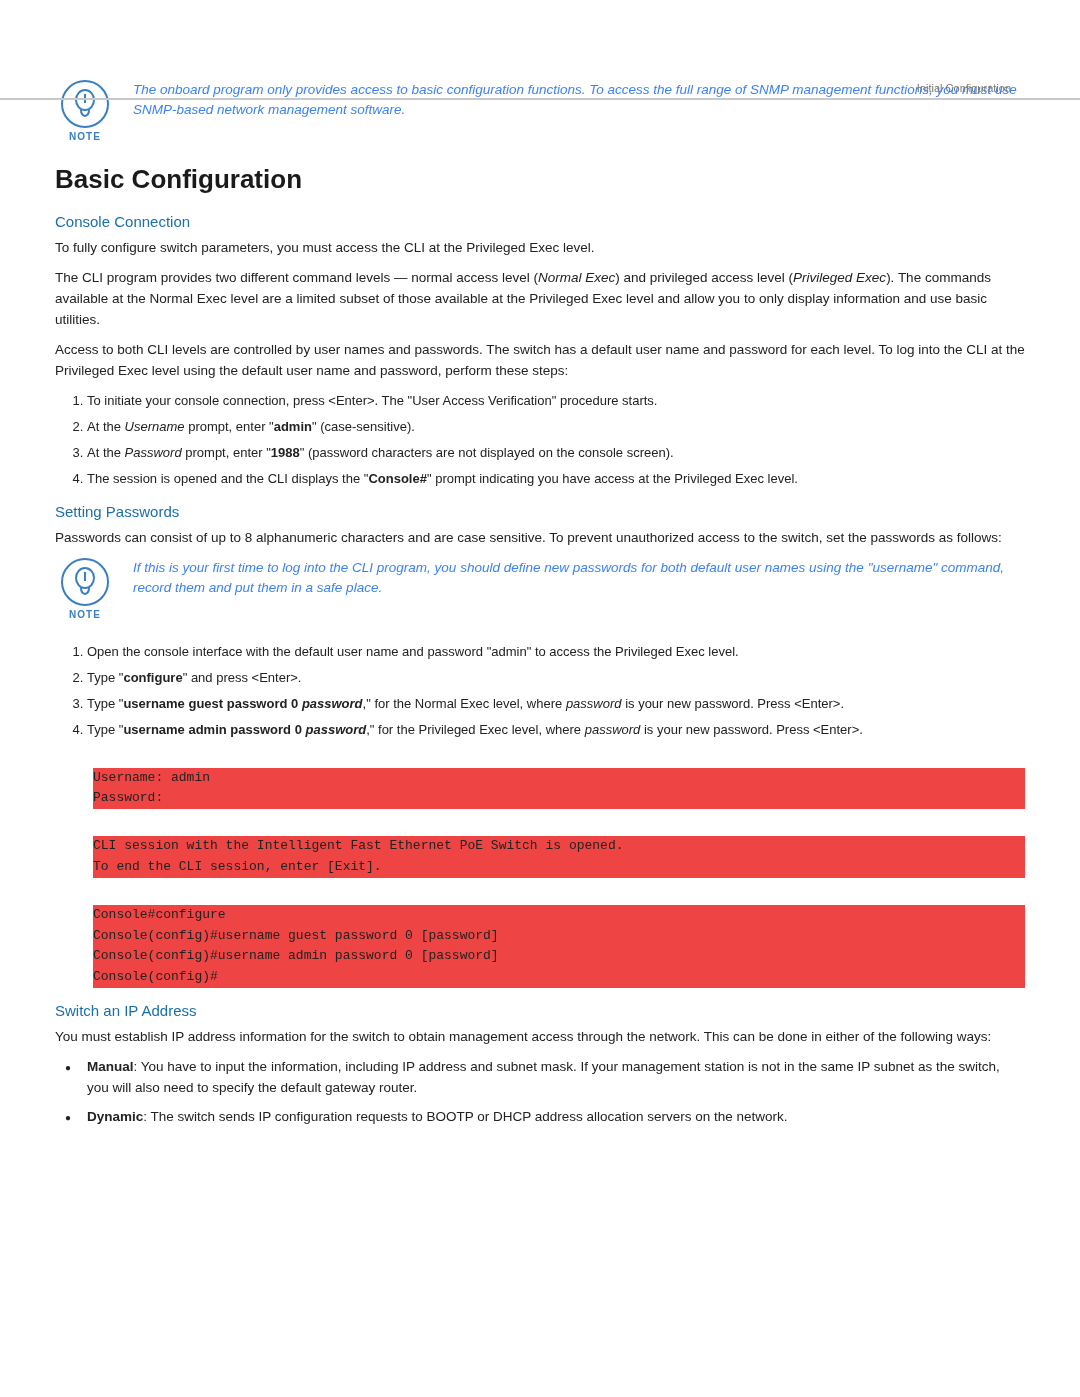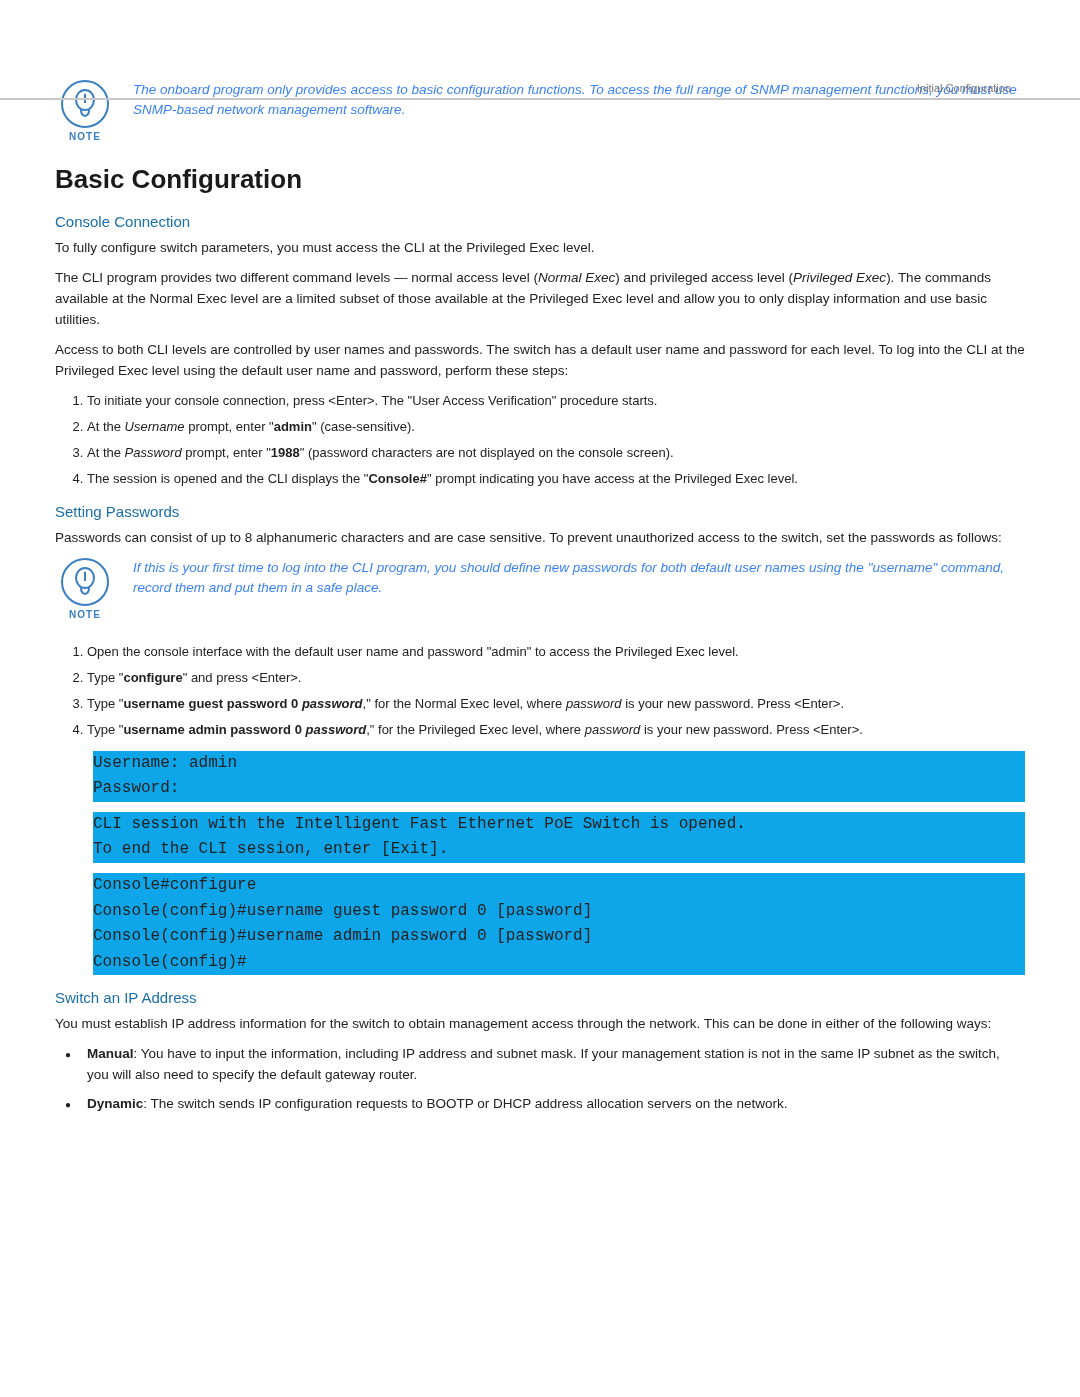--- a/index.html
+++ b/index.html
@@ -128,24 +128,24 @@
       font-size: 13px;
       color: #222;
       line-height: 1.55;
       margin-bottom: 6px;
       margin-left: 14px;
     }
 
     
     .code-block {
       font-family: 'Courier New', Courier, monospace;
-      font-size: 16px;
-      color: #222;
-      background: #0ea5e9;
-      margin: 10px 0 10px 38px;
+      font-size: 13px;
+      color: #222;
+      background: #ef4444;
+      margin: 27px 0 10px 38px;
       line-height: 1.6;
       white-space: pre;
     }
 
     
     .bullet-list {
       margin-left: 10px;
       margin-bottom: 10px;
       list-style: none;
     }

